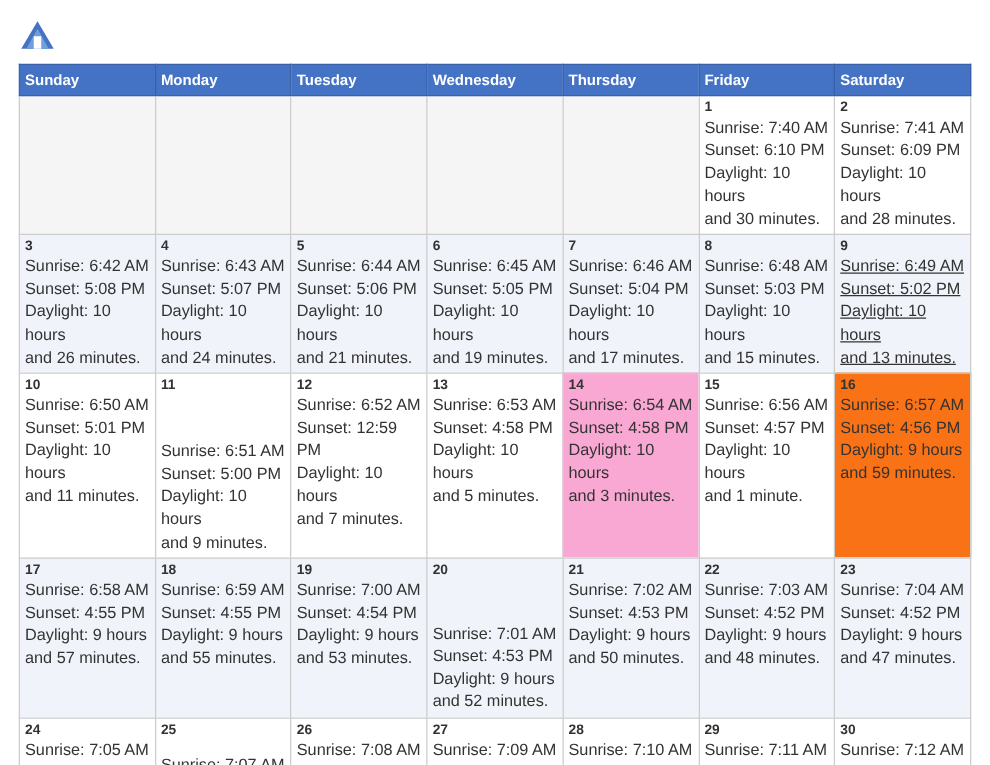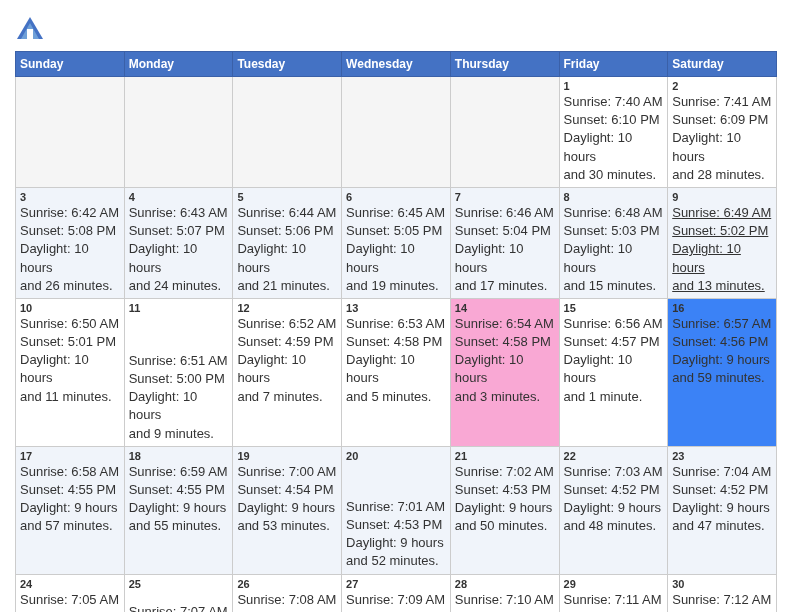--- a/index.html
+++ b/index.html
@@ -206,21 +206,21 @@
           <td style="background: rgb(255, 255, 255);">
             <span class="day-num">11</span>
             <div class="day-info" style="white-space: pre-line; margin-top: 38px;">Sunrise: 6:51 AM
 Sunset: 5:00 PM
 Daylight: 10 hours
 and 9 minutes.</div>
           </td>
           <td style="background: rgb(255, 255, 255);">
             <span class="day-num">12</span>
             <div class="day-info" style="white-space: pre-line;">Sunrise: 6:52 AM
-Sunset: 4:59 PM
+Sunset: 12:59 PM
 Daylight: 10 hours
 and 7 minutes.</div>
           </td>
           <td style="background: rgb(255, 255, 255);">
             <span class="day-num">13</span>
             <div class="day-info" style="white-space: pre-line;">Sunrise: 6:53 AM
 Sunset: 4:58 PM
 Daylight: 10 hours
 and 5 minutes.</div>
           </td>
@@ -231,21 +231,21 @@
 Daylight: 10 hours
 and 3 minutes.</div>
           </td>
           <td style="background: rgb(255, 255, 255);">
             <span class="day-num">15</span>
             <div class="day-info" style="white-space: pre-line;">Sunrise: 6:56 AM
 Sunset: 4:57 PM
 Daylight: 10 hours
 and 1 minute.</div>
           </td>
-          <td style="background: #3b82f6;">
+          <td style="background: #f97316;">
             <span class="day-num">16</span>
             <div class="day-info" style="white-space: pre-line;">Sunrise: 6:57 AM
 Sunset: 4:56 PM
 Daylight: 9 hours
 and 59 minutes.</div>
           </td>
         </tr>
         <tr>
           <td style="background: rgb(240, 244, 250);">
             <span class="day-num">17</span>

